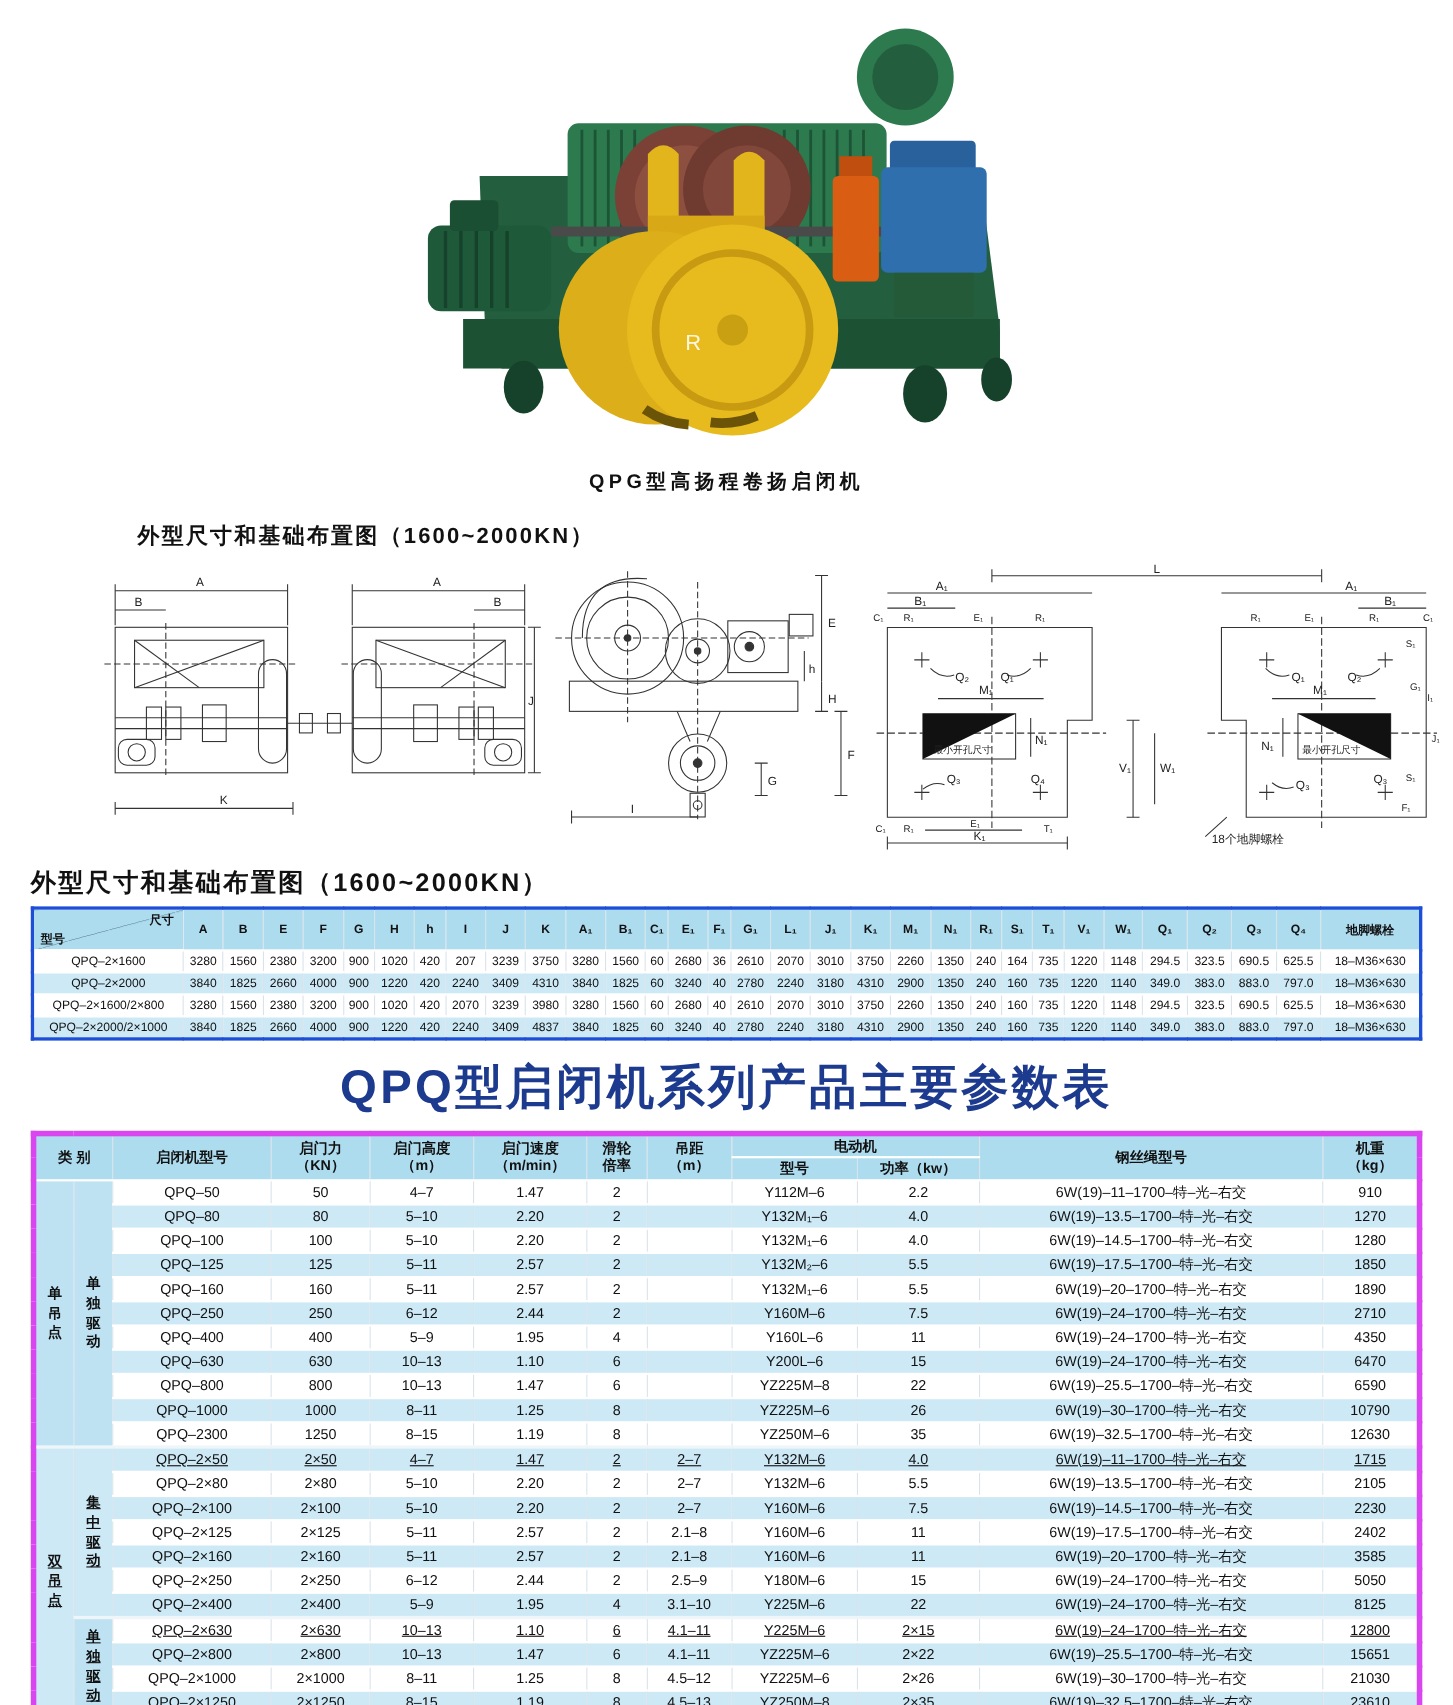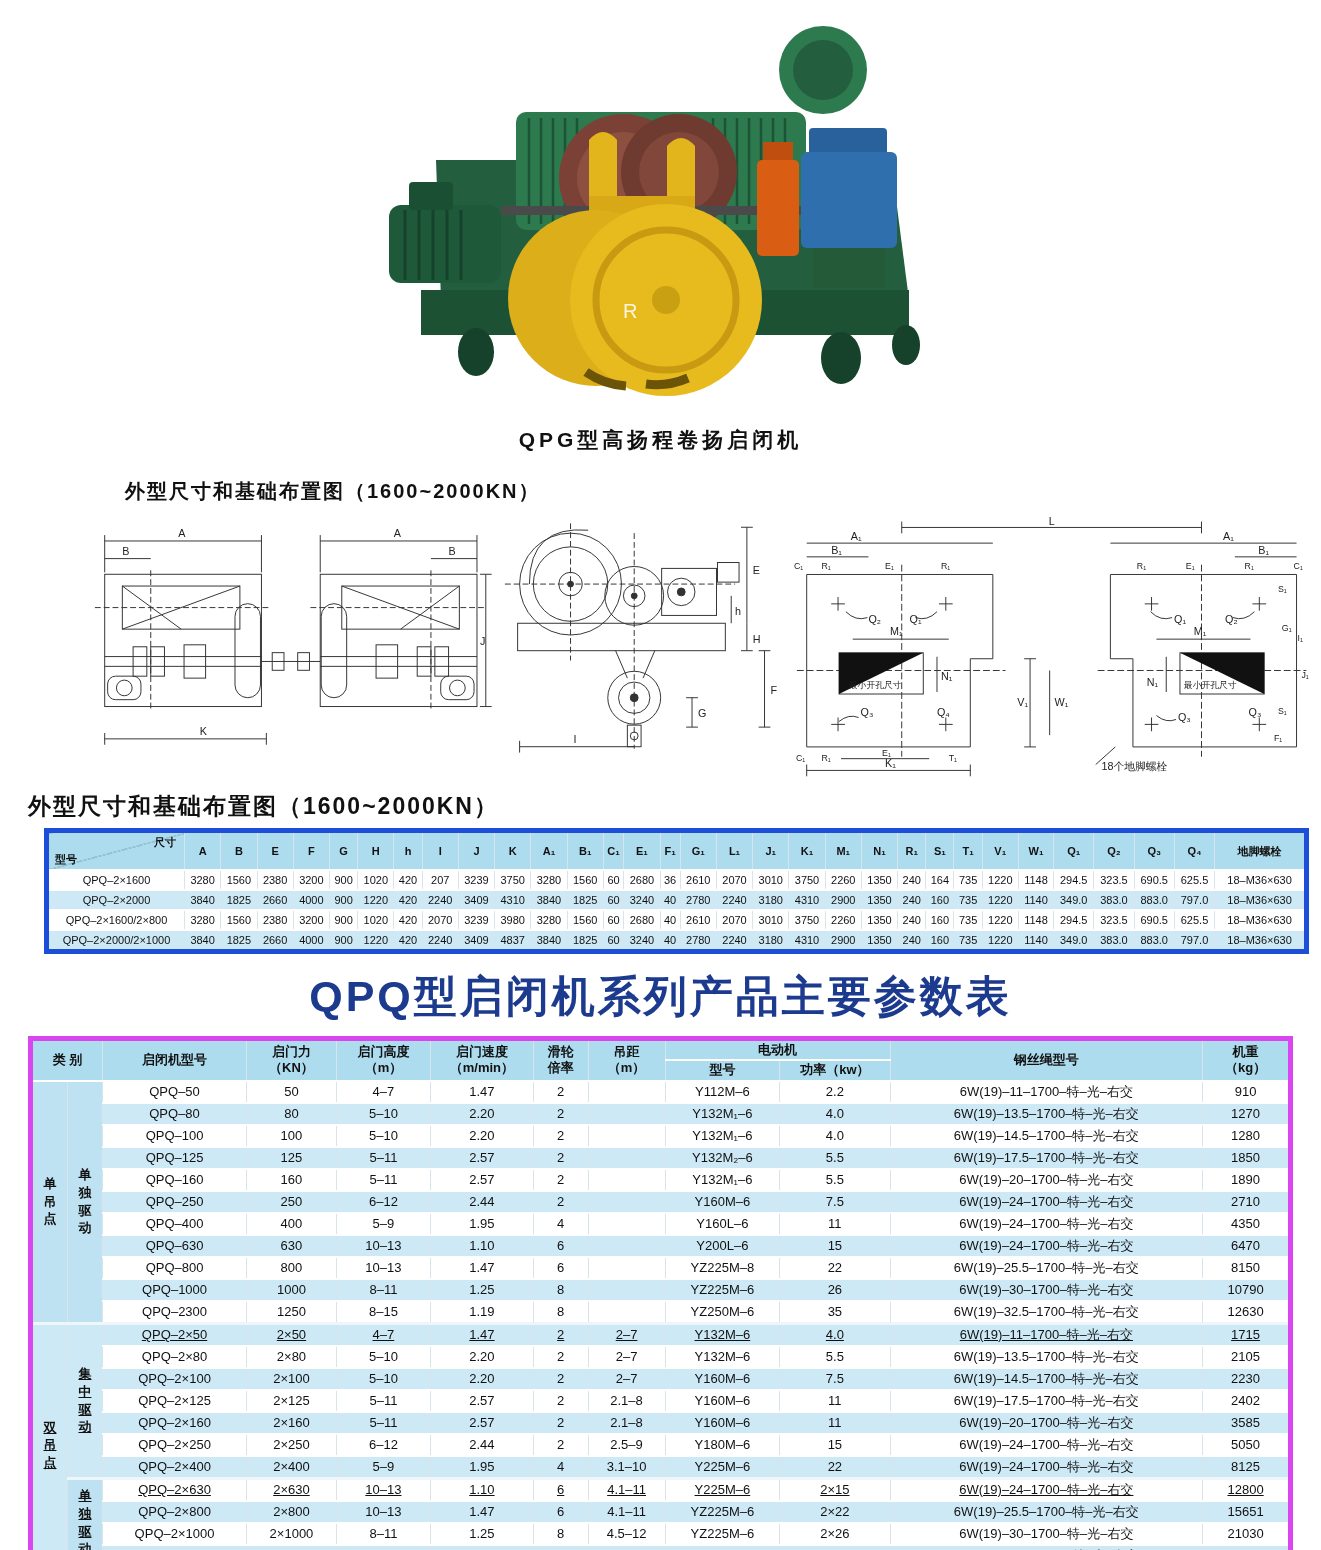--- a/index.html
+++ b/index.html
@@ -4,28 +4,28 @@
 <style>
   html,body{margin:0;padding:0;}
   body{
     width:1321px;height:1550px;background:#ffffff;
     font-family:"Liberation Sans","DejaVu Sans",sans-serif;
     color:#111;position:relative;overflow:hidden;
   }
   
   .photo-wrap{width:600px;margin:0 auto;height:420px;}
   
-  .photo-caption{text-align:center;font-size:21px;font-weight:bold;letter-spacing:4px;margin-top:6px;}
+  .photo-caption{text-align:center;font-size:18px;font-weight:bold;letter-spacing:4px;margin-top:6px;}
   .drawings-title{font-size:20px;font-weight:bold;margin:24px 0 0 125px;letter-spacing:2px;}
   .drawings-row{display:flex;align-items:flex-start;margin:6px 10px 0 90px;gap:8px;}
   .dim-section-title{font-size:23px;font-weight:bold;margin:10px 0 6px 28px;letter-spacing:2px;}
   .main-title{font-size:43px;font-weight:bold;color:#1c3a8e;text-align:center;margin:14px 0 10px 0;letter-spacing:3px;}
   
   table{border-collapse:collapse;table-layout:auto;}
-  .dim-table{margin:0 44px;width:1265px;font-size:11px;border:5px solid #1d4ed8;}
+  .dim-table{margin:0 28px;width:1265px;font-size:11px;border:3px solid #1d4ed8;}
   .dim-table th,.dim-table td{
     border-left:1px solid #d9e4ea;border-right:1px solid #d9e4ea;
     border-top:2px solid #fff;border-bottom:2px solid #fff;
     text-align:center;padding:3px 1px;white-space:nowrap;
   }
   .dim-table thead th{background:#aedcef;font-weight:bold;height:30px;}
   .dim-table td{background:#fff;}
   .dim-table tr.blue td{background:#cde9f6;}
   .dim-table td.model{font-weight:normal;font-size:11px;}
   .dim-table th.diag{
@@ -671,21 +671,21 @@
       <tr>
         <td class="model">QPQ–800</td>
         <td>800</td>
         <td>10–13</td>
         <td>1.47</td>
         <td>6</td>
         <td></td>
         <td>YZ225M–8</td>
         <td>22</td>
         <td>6W(19)–25.5–1700–特–光–右交</td>
-        <td>8150</td>
+        <td>6590</td>
       </tr>
       <tr class="blue">
         <td class="model">QPQ–1000</td>
         <td>1000</td>
         <td>8–11</td>
         <td>1.25</td>
         <td>8</td>
         <td></td>
         <td>YZ225M–6</td>
         <td>26</td>

